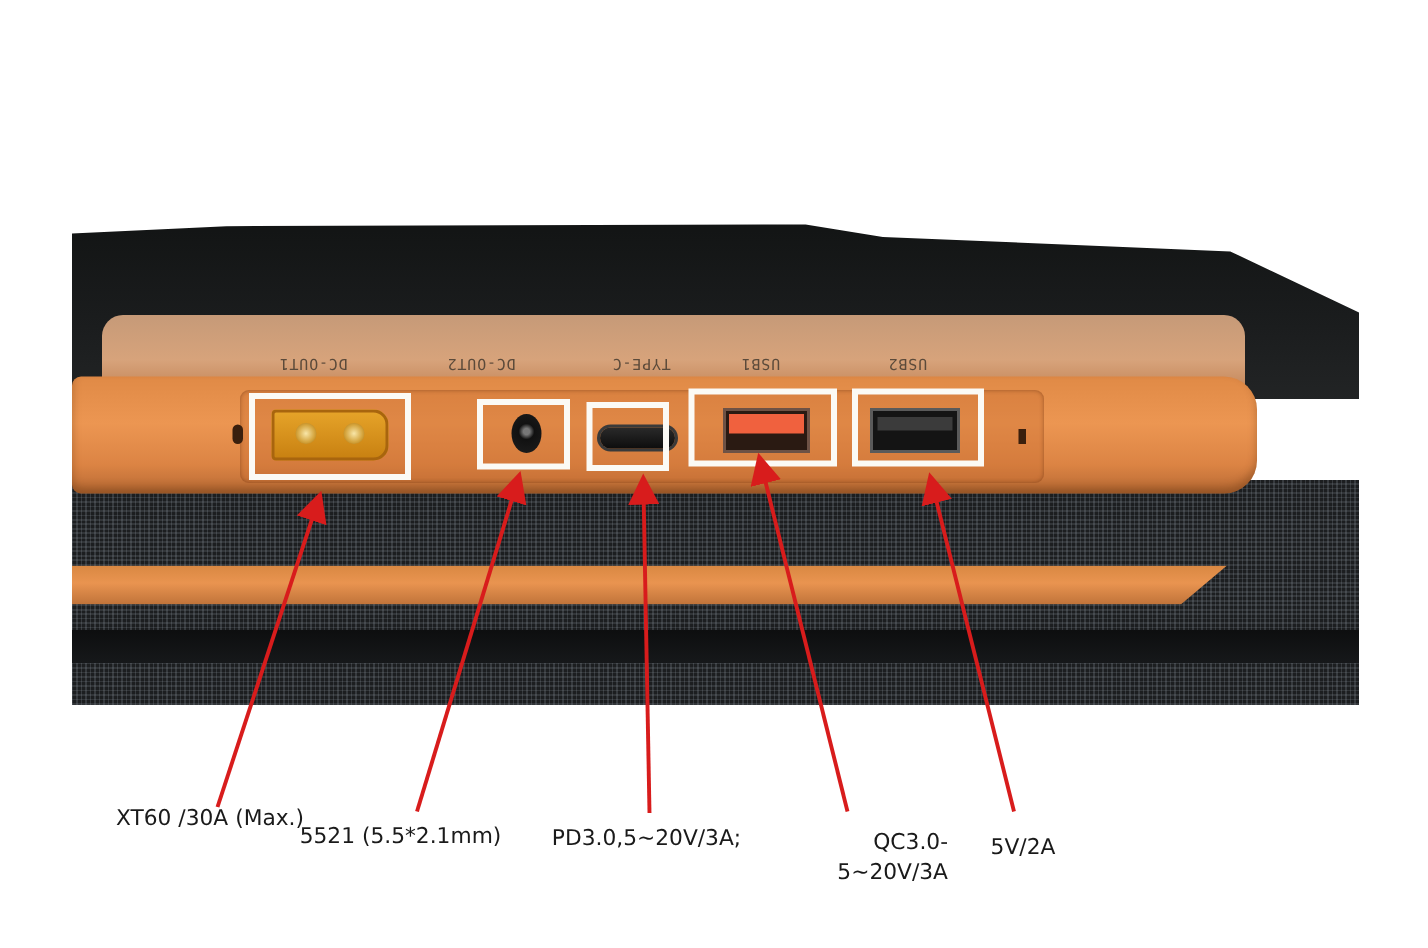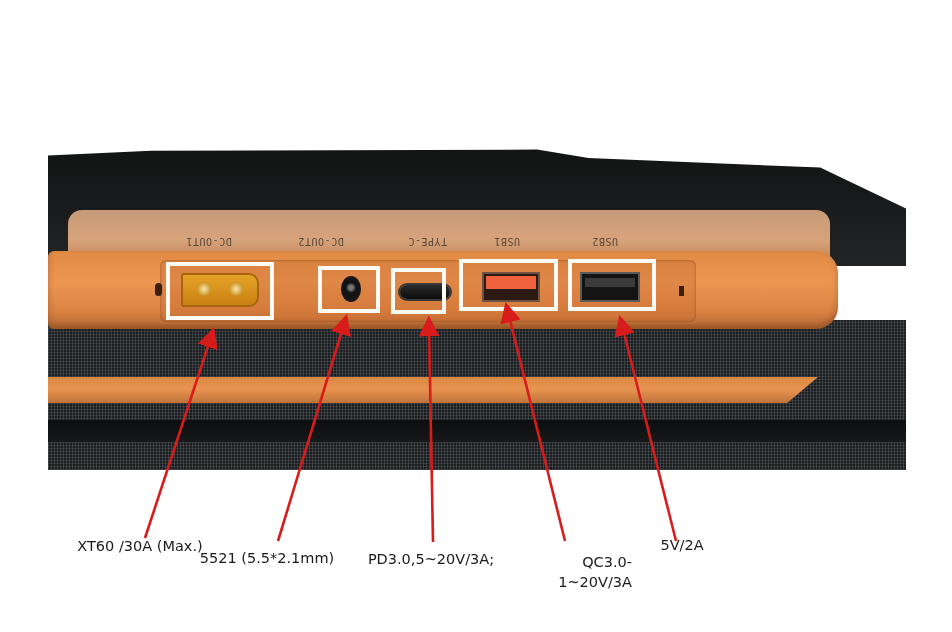--- a/index.html
+++ b/index.html
@@ -130,19 +130,19 @@
     <div>XT60 /30A (Max.)</div>
   </div>
   <div class="label" style="left:182px; top:548px; width:170px;">
     <div>5521 (5.5*2.1mm)</div>
   </div>
   <div class="label" style="left:356px; top:549px; width:150px;">
     <div>PD3.0,5~20V/3A;</div>
   </div>
   <div class="label" style="left:522px; top:552px; width:110px;text-align:right;">
     <div>QC3.0-</div>
-    <div>1~20V/3A</div>
+    <div>5~20V/3A</div>
   </div>
-  <div class="label" style="left:642px; top:535px; width:80px;">
+  <div class="label" style="left:642px; top:555px; width:80px;">
     <div>5V/2A</div>
   </div>
 
 </div>
 
 </body></html>

